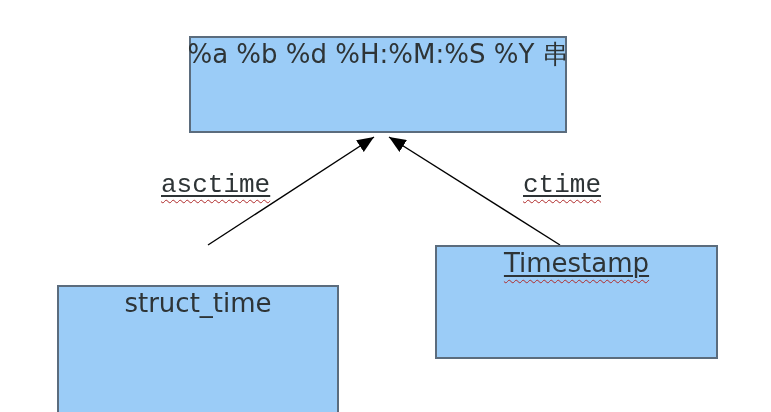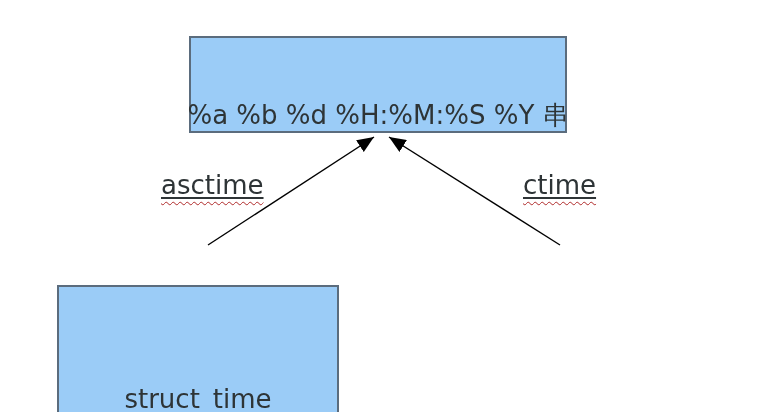--- a/index.html
+++ b/index.html
@@ -33,37 +33,38 @@
     stroke-width: 1.4;
     fill: none;
   }
   .arrowhead-shape { fill: var(--line); }
 
   .node {
     position: absolute;
     background: var(--node-fill);
     border: 2px solid var(--node-border);
     display: flex;
-    align-items: flex-end;
+    align-items: flex-start;
     justify-content: center;
     color: var(--text);
     font-size: 26px;
     line-height: 1.25;
     white-space: nowrap;
   }
   .node-top    { left: 189px; top: 36px;  width: 378px; height: 97px;  }
   .node-left   { left: 57px;  top: 245px; width: 282px; height: 132px; margin-top: 40px; }
   .node-right  { left: 435px; top: 245px; width: 283px; height: 114px; }
 
   .edge-label {
     position: absolute;
     color: var(--text);
     font-size: 26px;
     line-height: 1.2;
     white-space: nowrap;
+    font-family: Liberation Mono, monospace;
   }
   .edge-label-asctime { left: 161px; top: 170px; }
   .edge-label-ctime   { left: 523px; top: 170px; }
 
   
   .u {
     text-decoration: underline;
     text-decoration-color: var(--text);
     text-decoration-thickness: 1.5px;
     text-underline-offset: 3px;
@@ -90,20 +91,23 @@
   </svg>
 
   <div class="node node-top">
     <span>%a %b %d %H:%M:%S %Y 串</span>
   </div>
 
   <div class="node node-left">
     <span>struct_time</span>
   </div>
 
+  <div class="node node-right">
+    <span class="u"><span class="wavy">Timestamp</span></span>
+  </div>
 
   <div class="edge-label edge-label-asctime">
     <span class="u"><span class="wavy">asctime</span></span>
   </div>
 
   <div class="edge-label edge-label-ctime">
     <span class="u"><span class="wavy">ctime</span></span>
   </div>
 
 </div>

